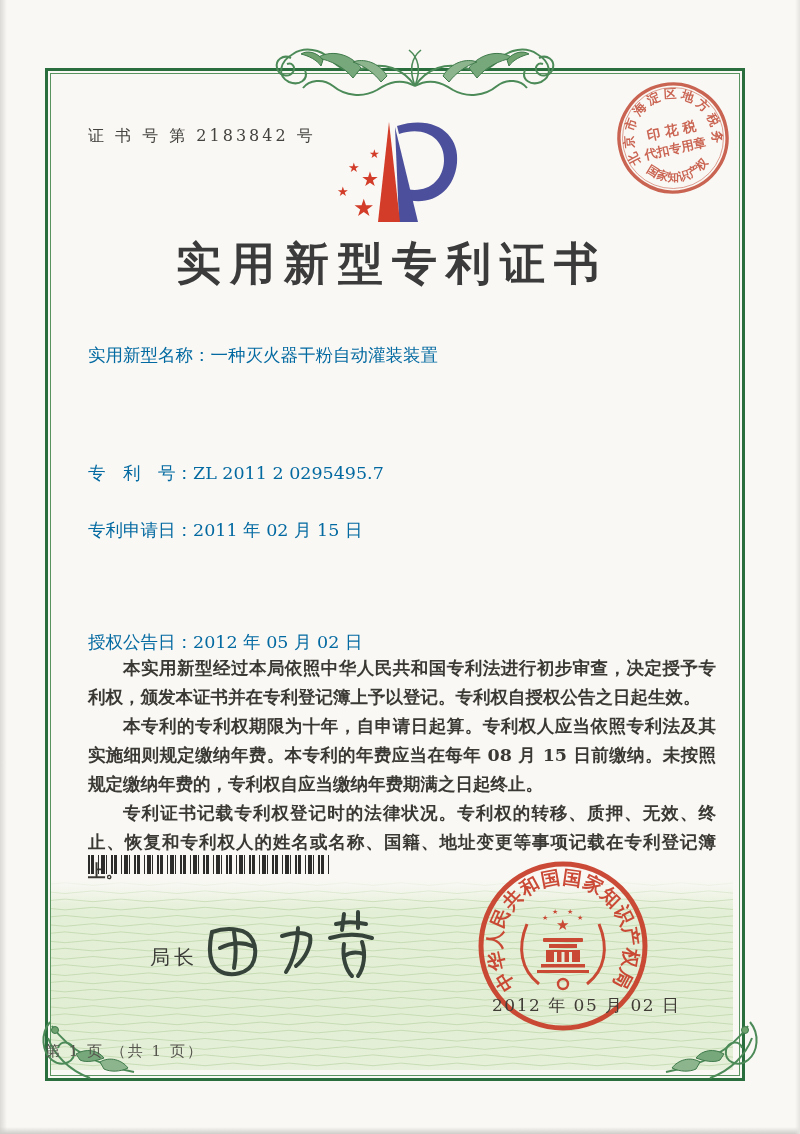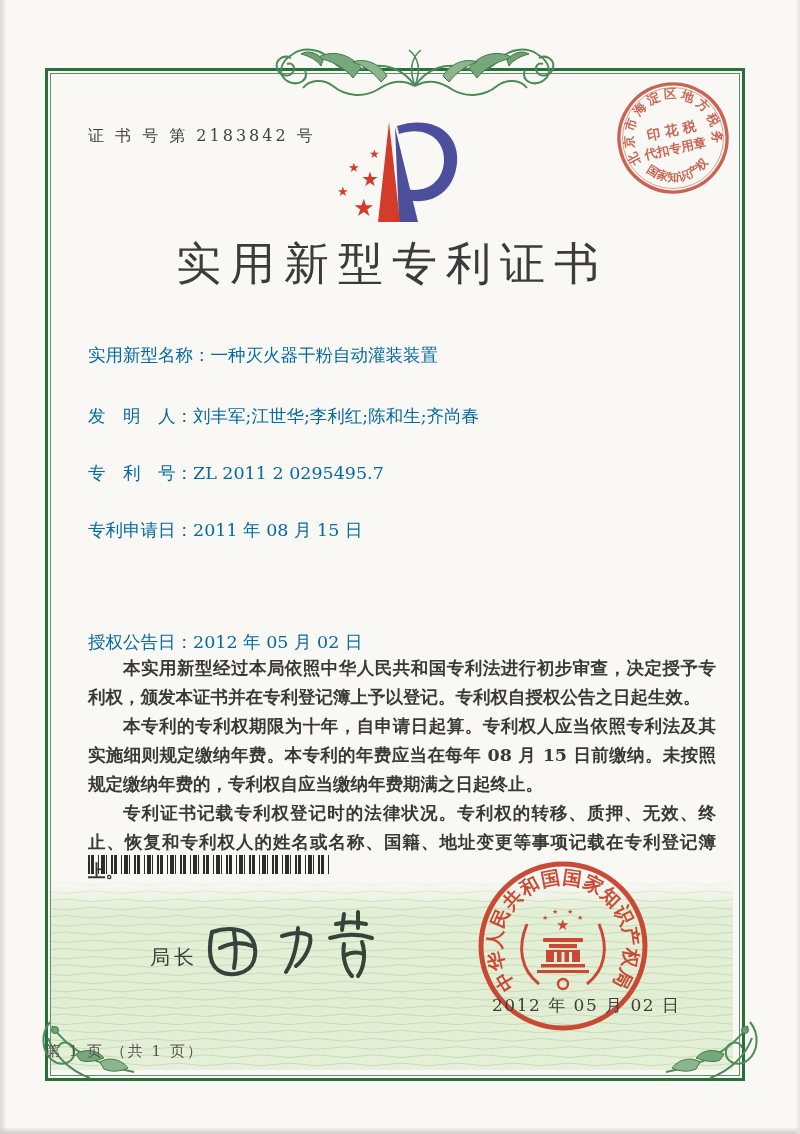--- a/index.html
+++ b/index.html
@@ -15,21 +15,21 @@
   .green-zone{position:absolute;left:51px;top:878px;width:682px;height:192px;
     background:linear-gradient(#f2f6ea, #e4efd7 18%, #e2eed4 70%, #e6f0da);}
   .green-zone svg{position:absolute;left:0;top:0;}
   .green-fade{position:absolute;left:0;top:0;width:100%;height:26px;
     background:linear-gradient(#f9f8f4,rgba(249,248,244,0));}
 
   .cert-no{position:absolute;left:88px;top:126px;font-size:16px;letter-spacing:3px;color:#44433f;}
   .logo{position:absolute;left:333px;top:112px;}
   .stamp-top{position:absolute;left:603px;top:68px;transform:rotate(-12deg);opacity:.88;}
   .title{position:absolute;left:45px;top:234px;width:694px;text-align:center;
-    font-size:45px;font-weight:normal;letter-spacing:9px;color:#3b3b3b;}
+    font-size:45px;font-weight:bold;letter-spacing:9px;color:#3b3b3b;}
   .field{position:absolute;left:88px;font-size:17.5px;color:#0369a1;white-space:nowrap;}
   .f0{top:343px}.f1{top:404px}.f2{top:461px}.f3{top:518px}.f4{top:574px}.f5{top:630px}
   .paras{position:absolute;left:88px;top:654px;width:628px;font-size:17.5px;line-height:29px;
     color:#3a3933;text-align:justify;font-weight:bold;}
   .paras p{margin:0;text-indent:2em;}
   .barcode{position:absolute;left:88px;top:855px;width:243px;height:19px;
     background:repeating-linear-gradient(90deg,#2c2c2a 0 2px,rgba(0,0,0,0) 2px 3px,#2c2c2a 3px 6px,rgba(0,0,0,0) 6px 10px,#2c2c2a 10px 11px,rgba(0,0,0,0) 11px 13px,#2c2c2a 13px 17px,rgba(0,0,0,0) 17px 18px,#2c2c2a 18px 19px,rgba(0,0,0,0) 19px 23px);}
   .sig-role{position:absolute;left:150px;top:944px;font-size:20px;color:#3c3c38;letter-spacing:4px;}
   .signature{position:absolute;left:198px;top:898px;}
   .seal{position:absolute;left:477px;top:860px;opacity:.92;}
@@ -141,23 +141,22 @@
     <text font-size="11.5" font-weight="bold" fill="#c4503c">
       <textPath href="#stArcBot" textLength="82" lengthAdjust="spacing">国家知识产权局</textPath>
     </text>
     <text x="0" y="-3" font-size="13.5" font-weight="bold" fill="#c4503c" text-anchor="middle">印 花 税</text>
     <text x="0" y="15" font-size="12.5" font-weight="bold" fill="#c4503c" text-anchor="middle">代扣专用章</text>
   </svg>
 
   <div class="title">实用新型专利证书</div>
 
   <div class="field f0"><span>实用新型名称：</span><span>一种灭火器干粉自动灌装装置</span></div>
-  <div class="field f1"><span>发　明　人：</span><span>刘丰军;江世华;李利红;陈和生;齐尚春</span></div>
   <div class="field f2"><span>专　利　号：</span><span>ZL 2011 2 0295495.7</span></div>
-  <div class="field f3"><span>专利申请日：</span><span>2011 年 08 月 15 日</span></div>
+  <div class="field f3"><span>专利申请日：</span><span>2011 年 02 月 15 日</span></div>
   <div class="field f5"><span>授权公告日：</span><span>2012 年 05 月 02 日</span></div>
 
   <div class="paras">
     <p>本实用新型经过本局依照中华人民共和国专利法进行初步审查，决定授予专利权，颁发本证书并在专利登记簿上予以登记。专利权自授权公告之日起生效。</p>
     <p>本专利的专利权期限为十年，自申请日起算。专利权人应当依照专利法及其实施细则规定缴纳年费。本专利的年费应当在每年 08 月 15 日前缴纳。未按照规定缴纳年费的，专利权自应当缴纳年费期满之日起终止。</p>
     <p>专利证书记载专利权登记时的法律状况。专利权的转移、质押、无效、终止、恢复和专利权人的姓名或名称、国籍、地址变更等事项记载在专利登记簿上。</p>
   </div>
 
   <div class="barcode"></div>
 

